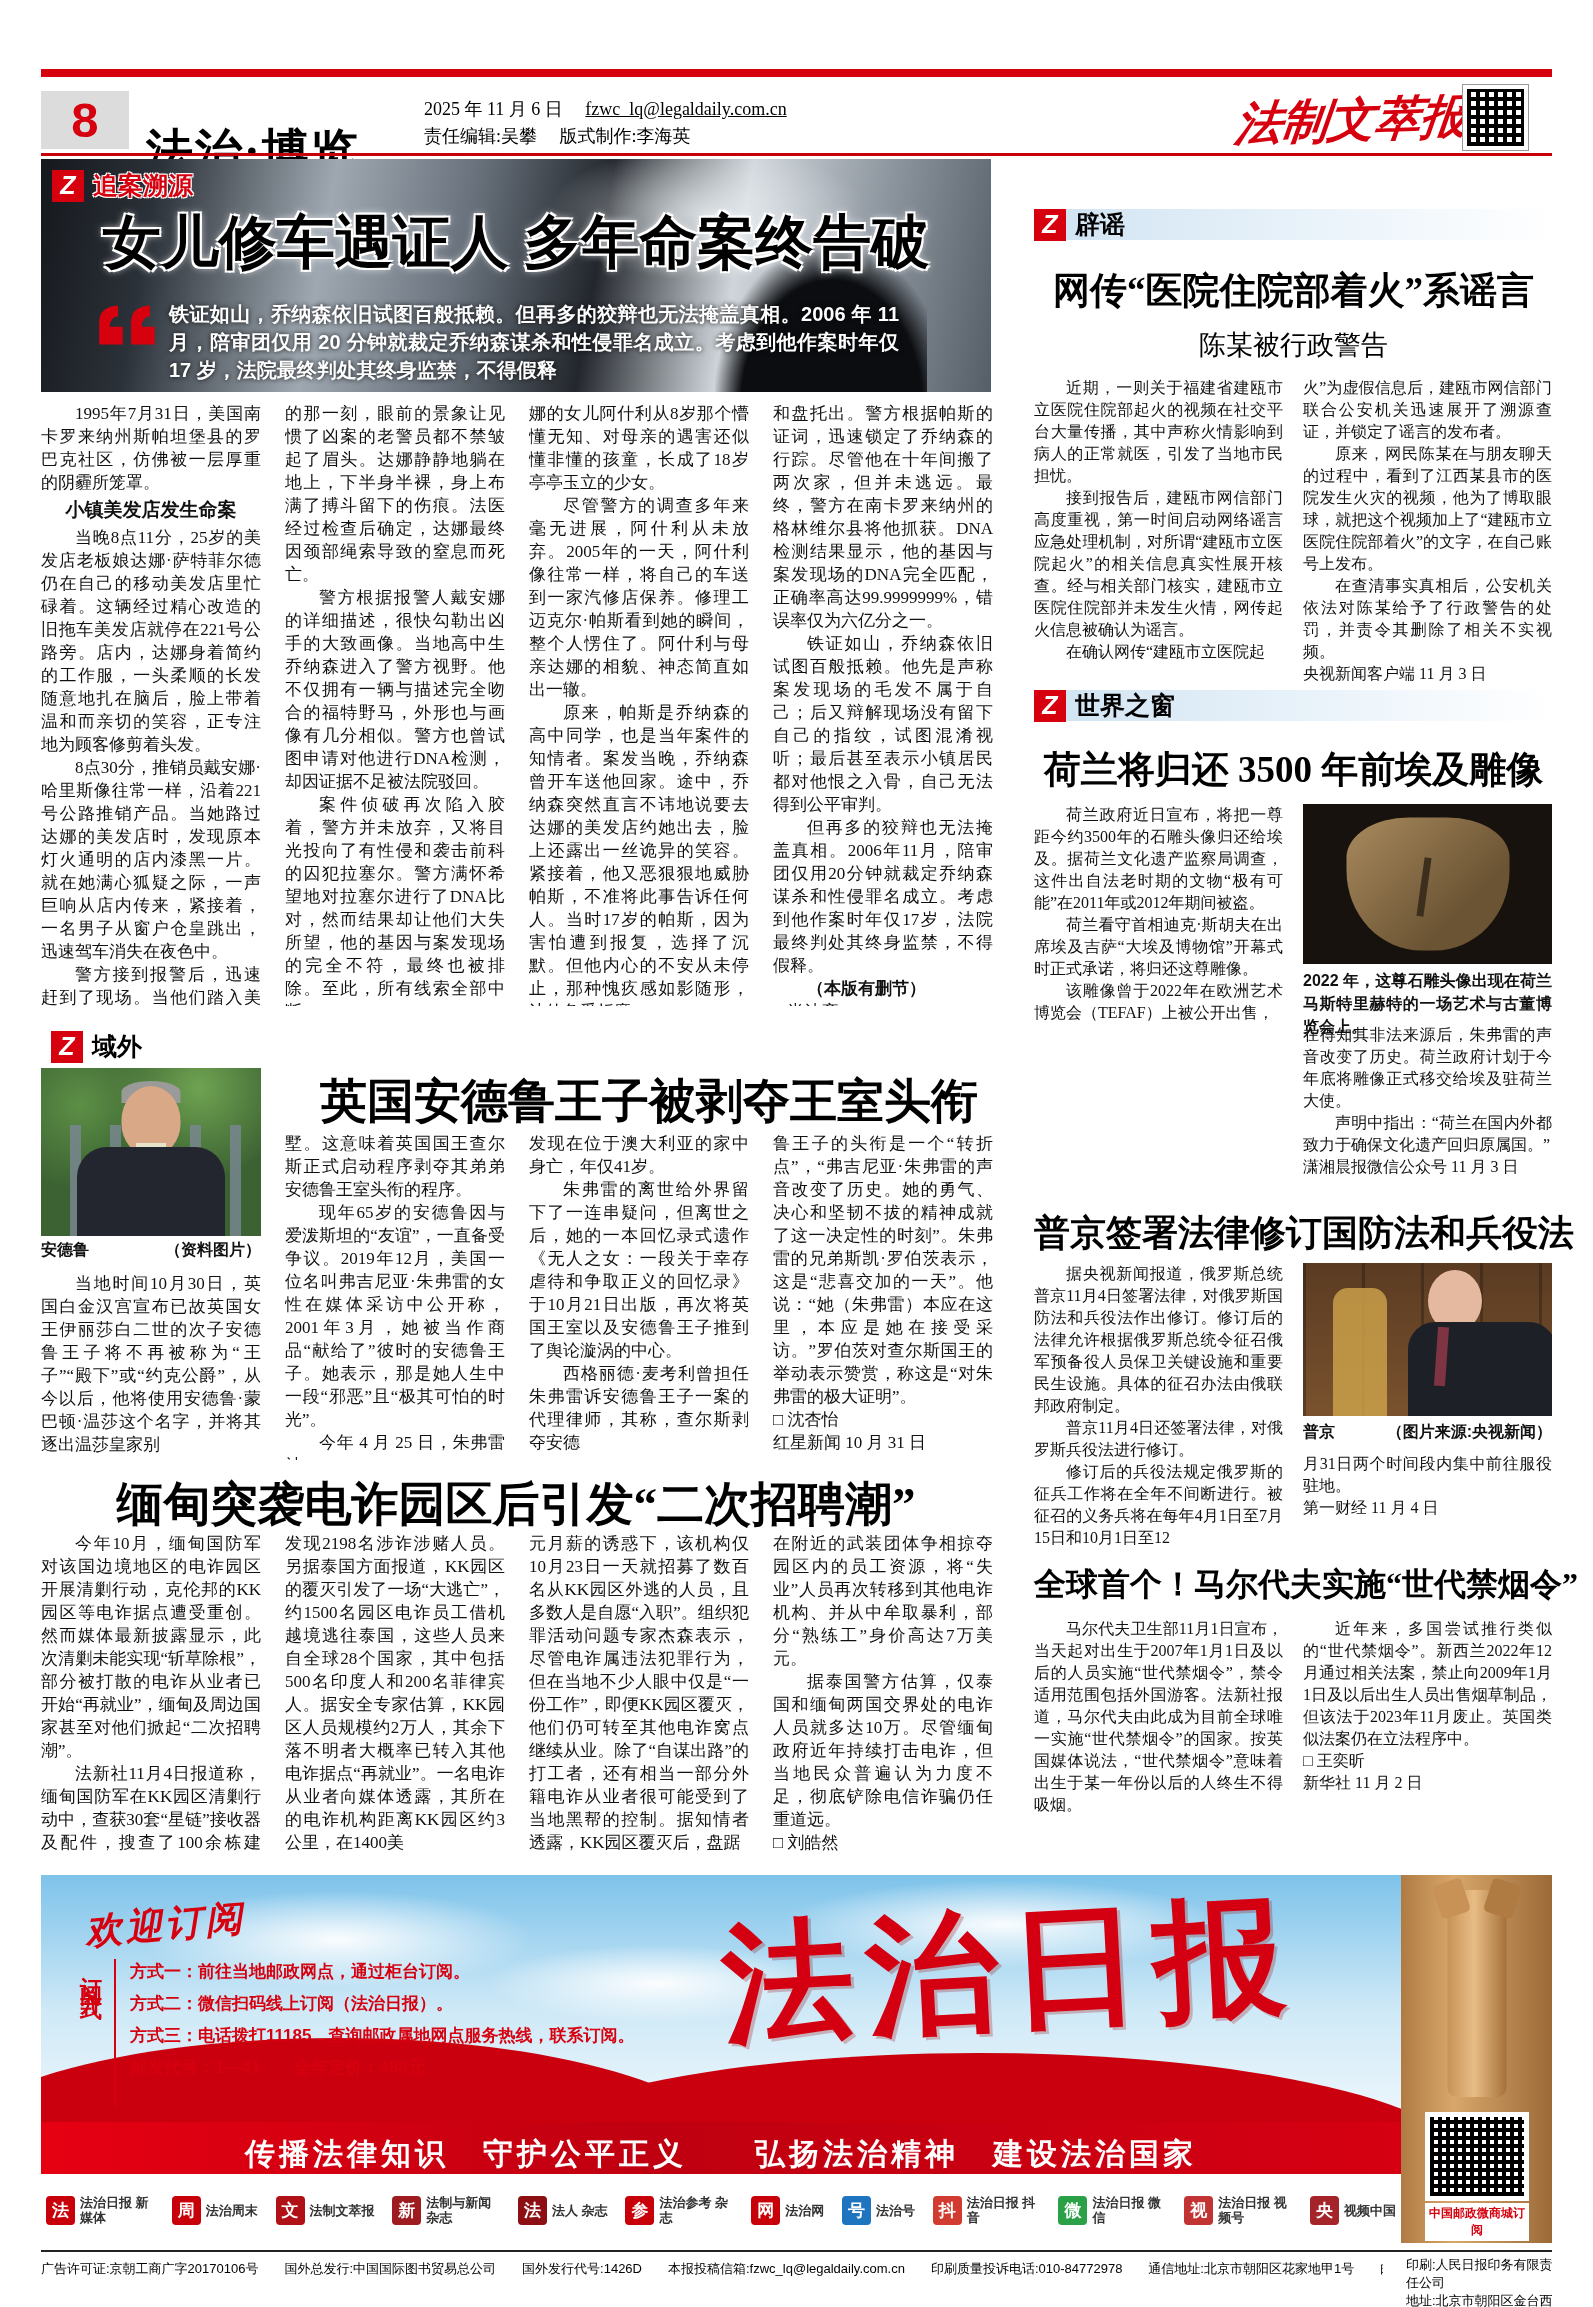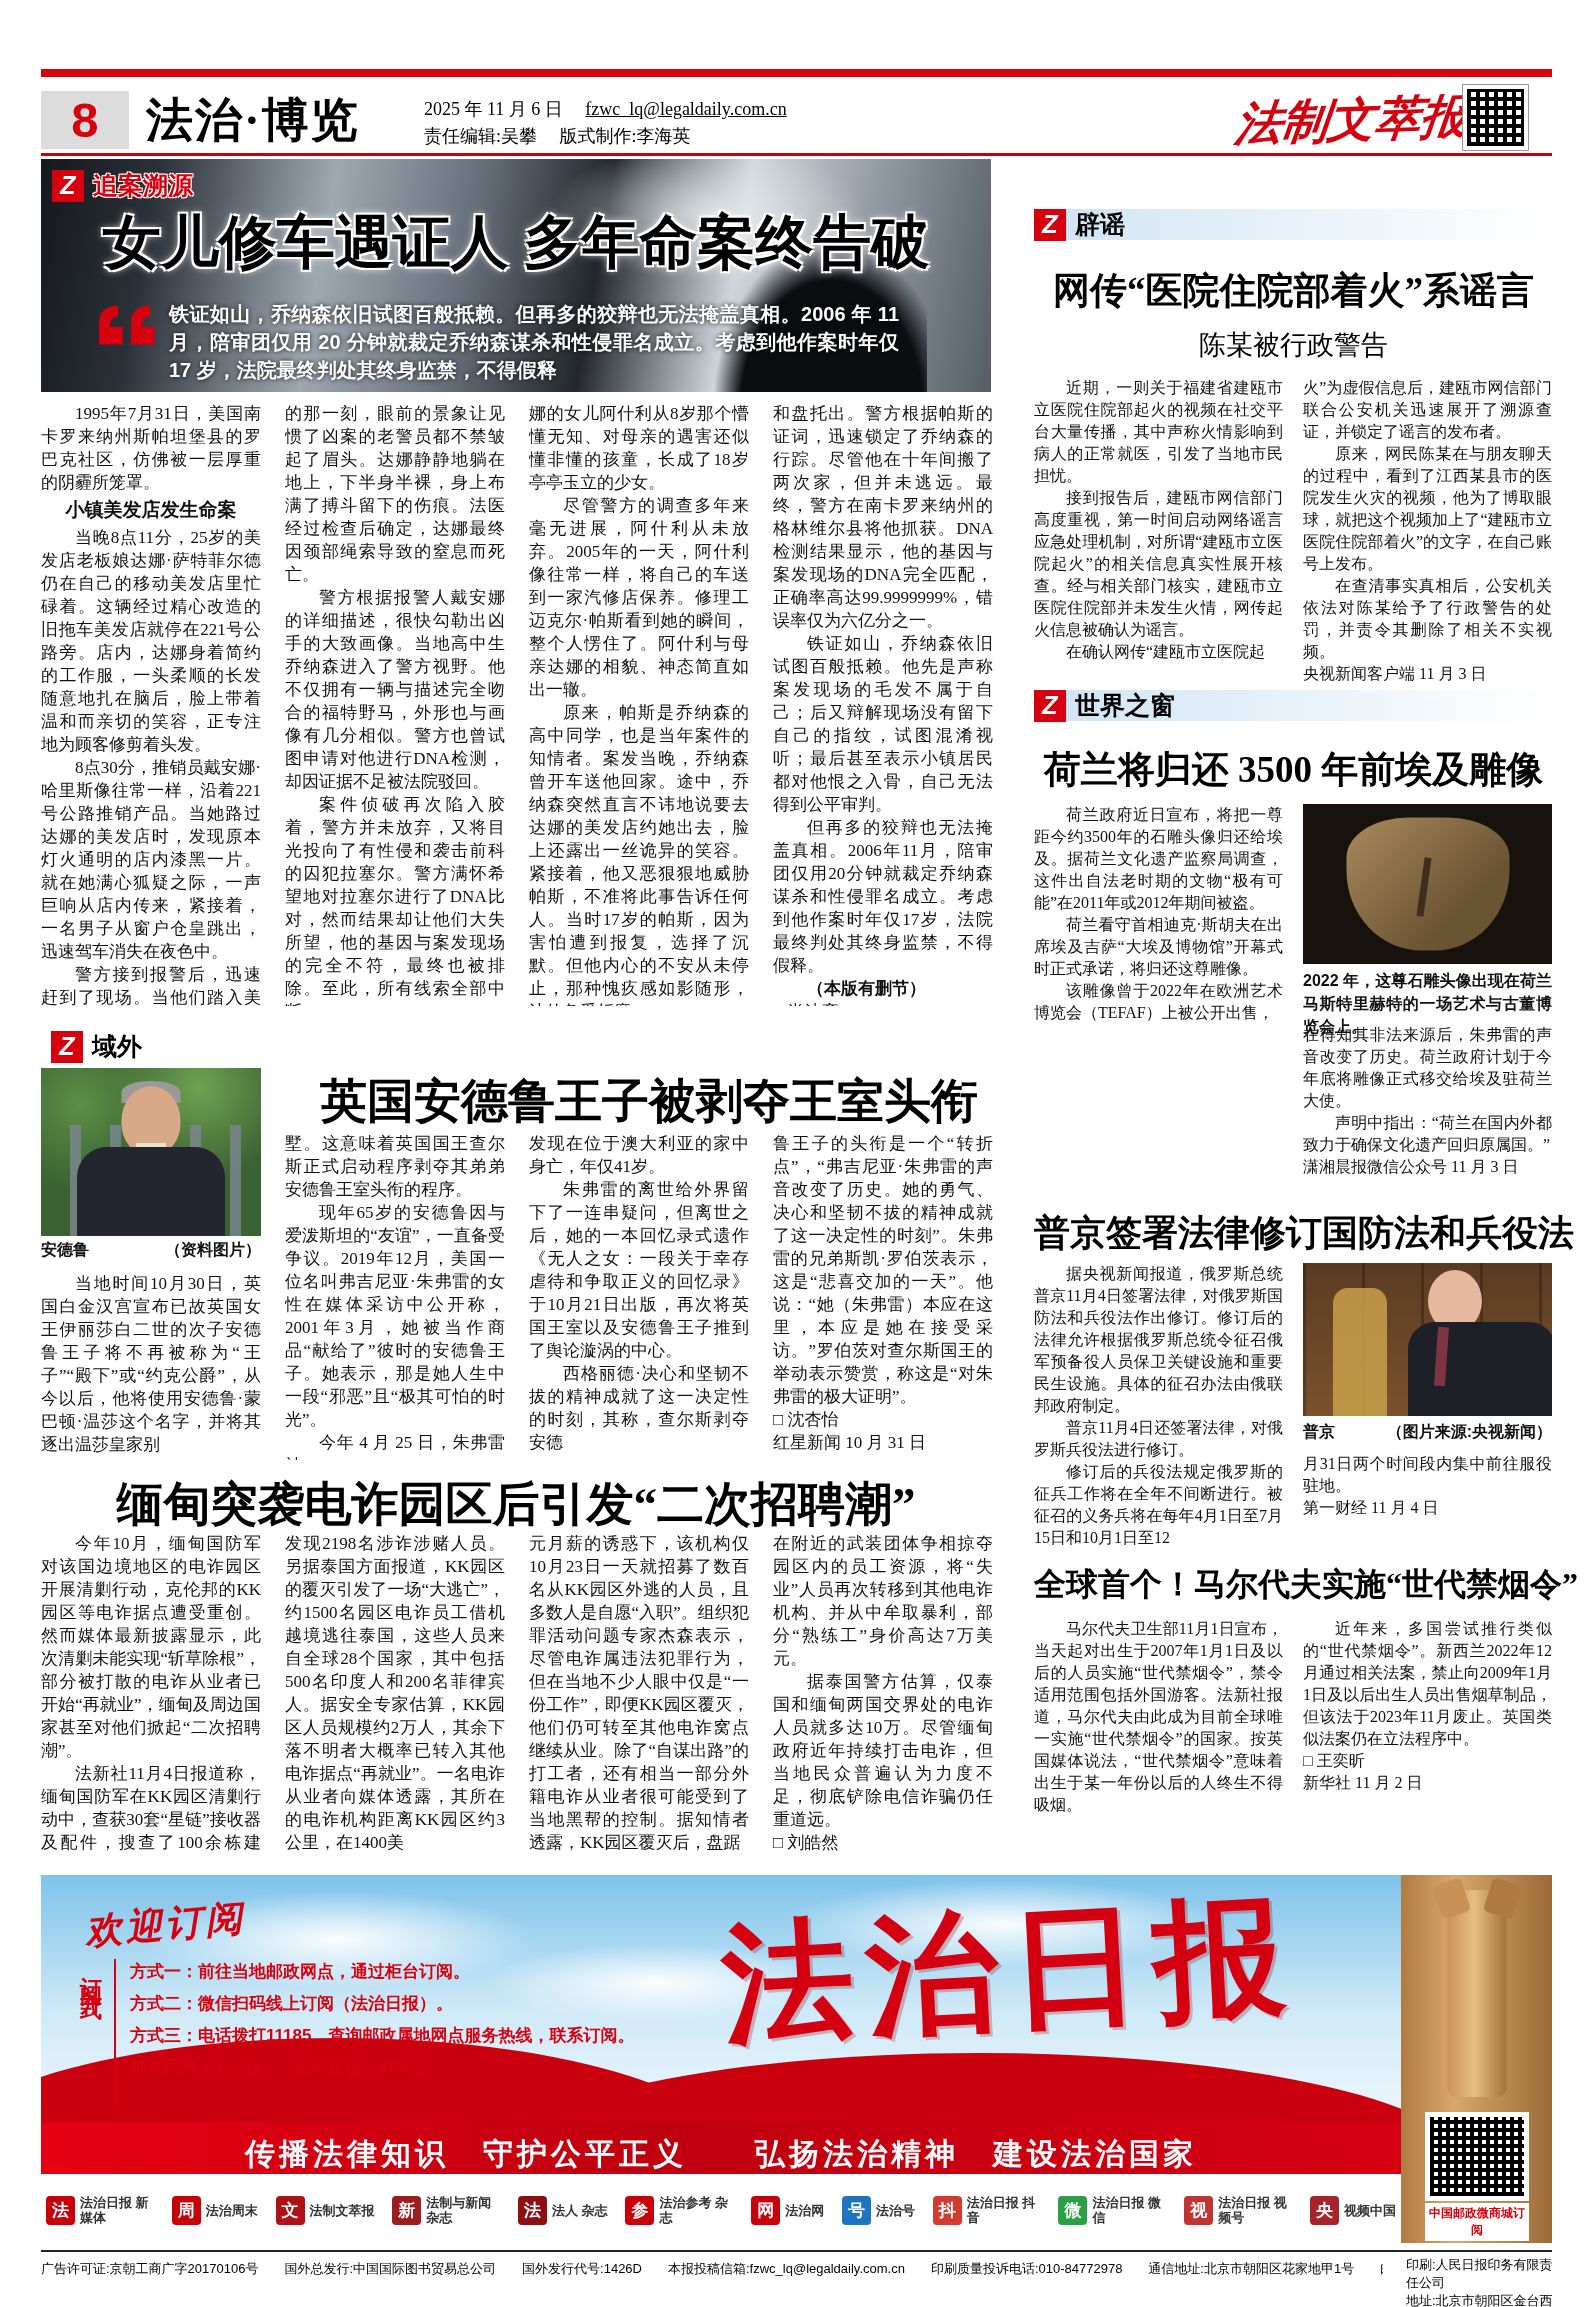--- a/index.html
+++ b/index.html
@@ -5,21 +5,21 @@
   * { margin:0; padding:0; box-sizing:border-box; }
   html,body { background:#888; }
   .page{ position:relative; width:1593px; height:2307px; background:#fff;
          font-family:"Liberation Serif","DejaVu Serif",serif; color:#111; overflow:hidden; }
   .abs{ position:absolute; }
 
   
   .topbar{ background:#d6000f; }
   .pagebox{ background:#dcdcdc; display:flex; align-items:center; justify-content:center; }
   .pagenum{ color:#d6000f; font:900 49px "Liberation Sans","DejaVu Sans",sans-serif; }
-  .secttitle{ font:900 47px/58px "Liberation Serif",serif; letter-spacing:2px; color:#000; }
+  .secttitle{ font:900 47px/58px "Liberation Serif",serif; letter-spacing:2px; color:#000;margin-top:31px; }
   .meta{ font:18px/1 "Liberation Serif",serif; color:#000; white-space:nowrap; }
   .meta .mail{ text-decoration:underline; }
   .masthead{ color:#d6000f; font:900 italic 47px "Liberation Serif",serif; transform:skewX(-8deg) rotate(-2deg); letter-spacing:-1px; white-space:nowrap; }
   .qr{ background:
         repeating-linear-gradient(0deg,#000 0 4.4px,transparent 4.4px 9px),
         repeating-linear-gradient(90deg,#000 0 4.4px,#fff 4.4px 9px);
        border:4px solid #fff; outline:1px solid #999; }
   .rule{ background:#c8000a; }
 
   
@@ -201,21 +201,21 @@
     <p>当地时间10月30日，英国白金汉宫宣布已故英国女王伊丽莎白二世的次子安德鲁王子将不再被称为“王子”“殿下”或“约克公爵”，从今以后，他将使用安德鲁·蒙巴顿·温莎这个名字，并将其逐出温莎皇家别</p>
   </div>
   <div class="abs col colL" style="left:285px;top:1132px;height:328px">
     <p class="cont">墅。这意味着英国国王查尔斯正式启动程序剥夺其弟弟安德鲁王室头衔的程序。</p>
     <p>现年65岁的安德鲁因与爱泼斯坦的“友谊”，一直备受争议。2019年12月，美国一位名叫弗吉尼亚·朱弗雷的女性在媒体采访中公开称，2001年3月，她被当作商品“献给了”彼时的安德鲁王子。她表示，那是她人生中一段“邪恶”且“极其可怕的时光”。</p>
     <p>今年 4 月 25 日，朱弗雷被</p>
   </div>
   <div class="abs col colL" style="left:529px;top:1132px;height:328px">
     <p class="cont">发现在位于澳大利亚的家中身亡，年仅41岁。</p>
     <p>朱弗雷的离世给外界留下了一连串疑问，但离世之后，她的一本回忆录式遗作《无人之女：一段关于幸存虐待和争取正义的回忆录》于10月21日出版，再次将英国王室以及安德鲁王子推到了舆论漩涡的中心。</p>
-    <p>西格丽德·决心和坚韧不拔的精神成就了这一决定性的时刻，其称，查尔斯剥夺安德</p>
+    <p>西格丽德·麦考利曾担任朱弗雷诉安德鲁王子一案的代理律师，其称，查尔斯剥夺安德</p>
   </div>
   <div class="abs col colL" style="left:773px;top:1132px;height:328px">
     <p class="cont">鲁王子的头衔是一个“转折点”，“弗吉尼亚·朱弗雷的声音改变了历史。她的勇气、决心和坚韧不拔的精神成就了这一决定性的时刻”。朱弗雷的兄弟斯凯·罗伯茨表示，这是“悲喜交加的一天”。他说：“她（朱弗雷）本应在这里，本应是她在接受采访。”罗伯茨对查尔斯国王的举动表示赞赏，称这是“对朱弗雷的极大证明”。</p>
     <p class="sig">□ 沈杏怡</p>
     <p class="src">红星新闻 10 月 31 日</p>
   </div>
 
   <div class="abs hl" style="left:41px;top:1473px;width:950px;font-size:47px">缅甸突袭电诈园区后引发“二次招聘潮”</div>
   <div class="abs col colL" style="left:41px;top:1532px;height:323px">
     <p>今年10月，缅甸国防军对该国边境地区的电诈园区开展清剿行动，克伦邦的KK园区等电诈据点遭受重创。然而媒体最新披露显示，此次清剿未能实现“斩草除根”，部分被打散的电诈从业者已开始“再就业”，缅甸及周边国家甚至对他们掀起“二次招聘潮”。</p>

